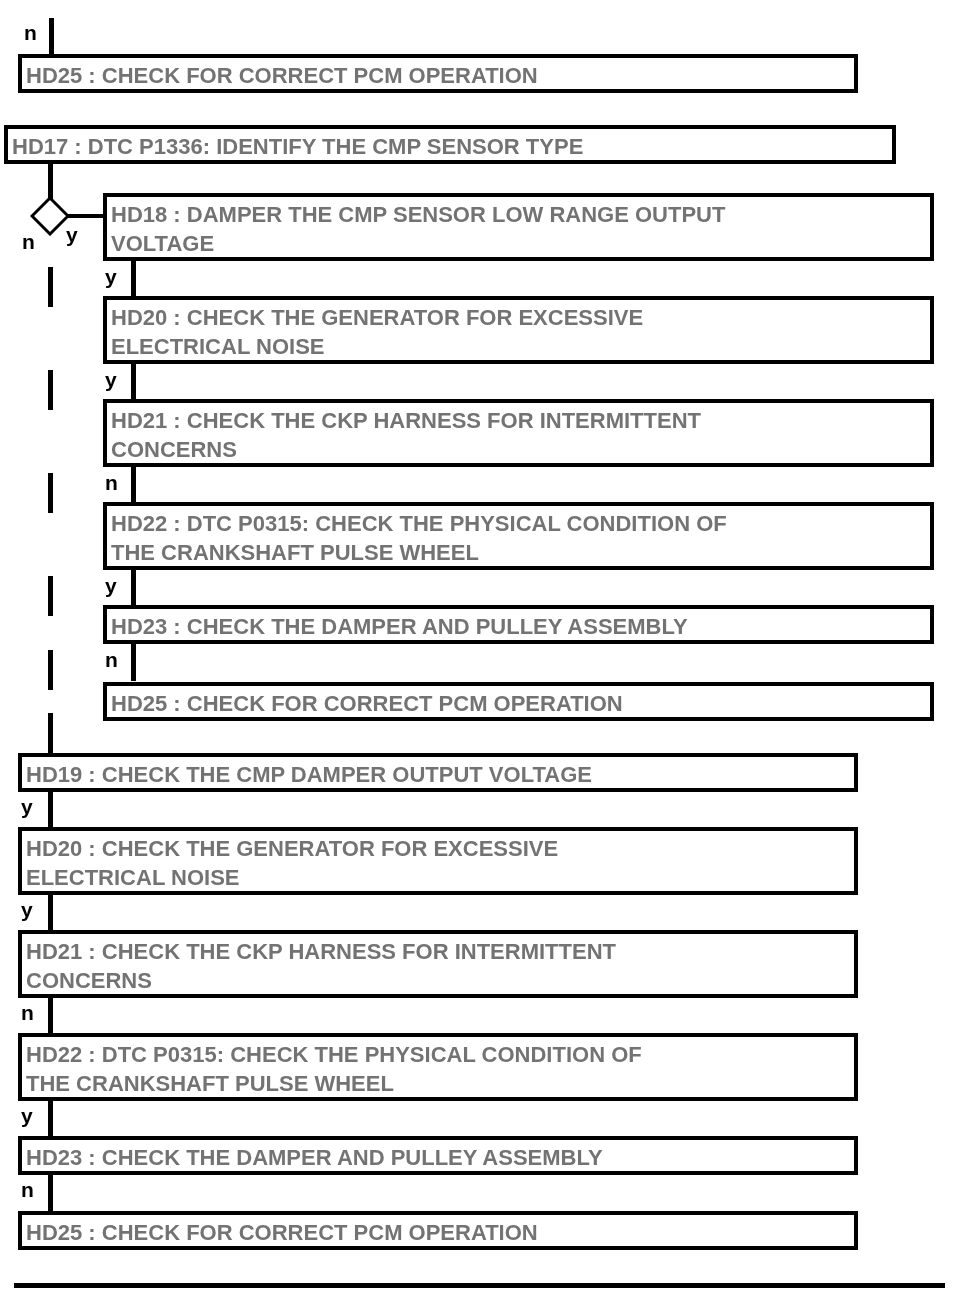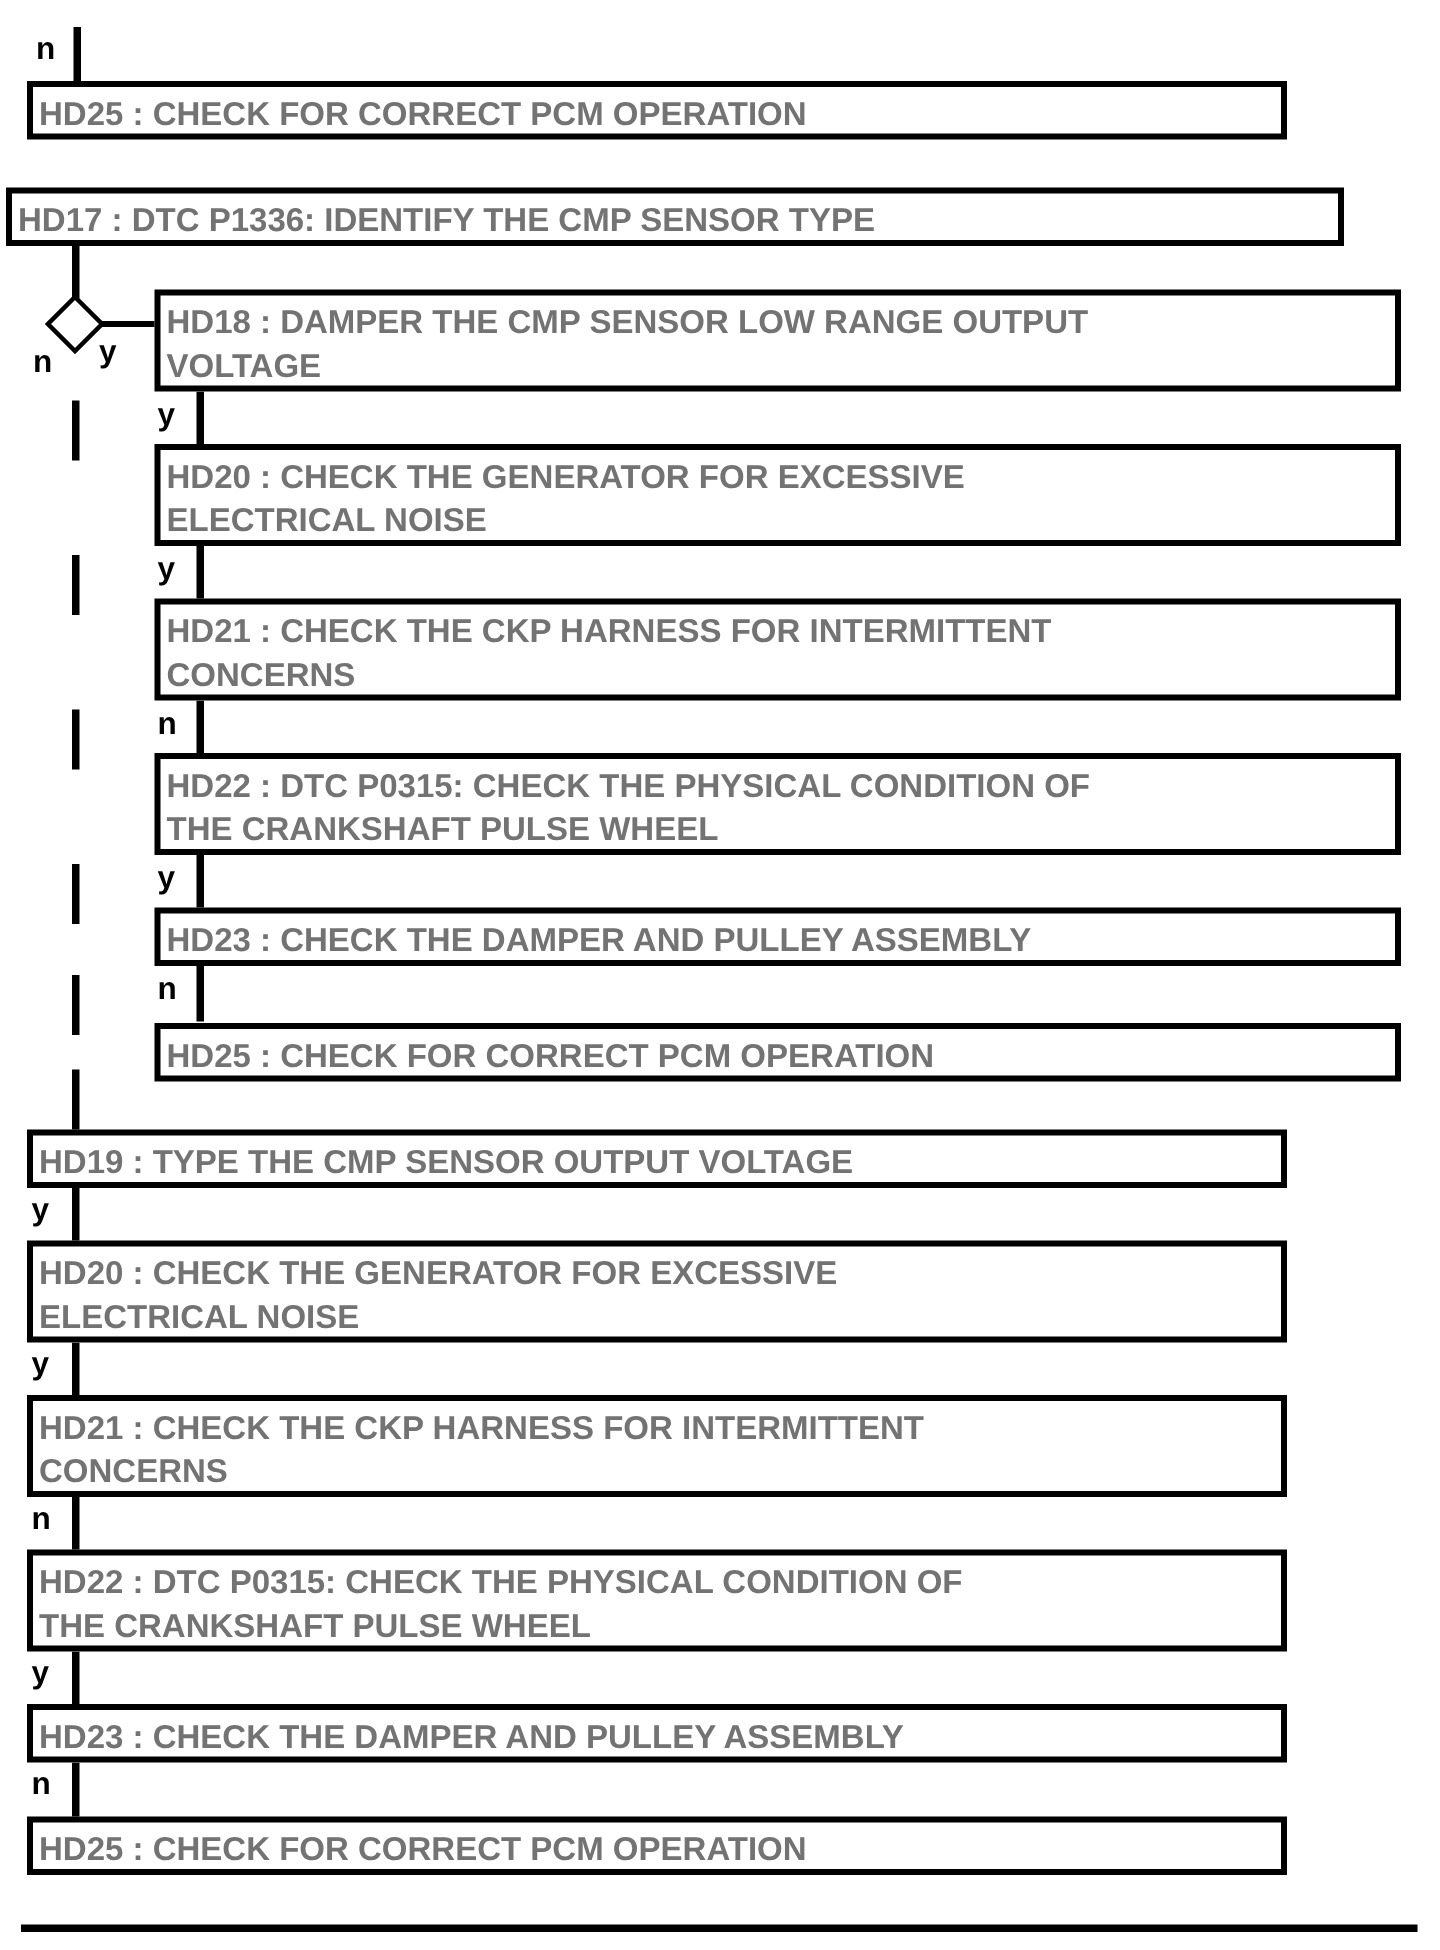--- a/index.html
+++ b/index.html
@@ -126,21 +126,21 @@
 
   <div class="node" style="left:103px; top:682px; width:831px; height:39px;">HD25 : CHECK FOR CORRECT PCM OPERATION</div>
 
   <div class="vline" style="left:48px; top:267px; height:40px;"></div>
   <div class="vline" style="left:48px; top:370px; height:40px;"></div>
   <div class="vline" style="left:48px; top:473px; height:40px;"></div>
   <div class="vline" style="left:48px; top:576px; height:40px;"></div>
   <div class="vline" style="left:48px; top:650px; height:40px;"></div>
   <div class="vline" style="left:48px; top:713px; height:45px;"></div>
 
-  <div class="node" style="left:18px; top:753px; width:840px; height:39px;">HD19 : TYPE THE CMP SENSOR OUTPUT VOLTAGE</div>
+  <div class="node" style="left:18px; top:753px; width:840px; height:39px;">HD19 : CHECK THE CMP DAMPER OUTPUT VOLTAGE</div>
 
   <div class="vline" style="left:48px; top:792px; height:37px;"></div>
   <div class="branch" style="left:21px; top:796px;">y</div>
 
   <div class="node" style="left:18px; top:827px; width:840px; height:68px;">HD20 : CHECK THE GENERATOR FOR EXCESSIVE
 ELECTRICAL NOISE</div>
 
   <div class="vline" style="left:48px; top:895px; height:37px;"></div>
   <div class="branch" style="left:21px; top:899px;">y</div>
 

